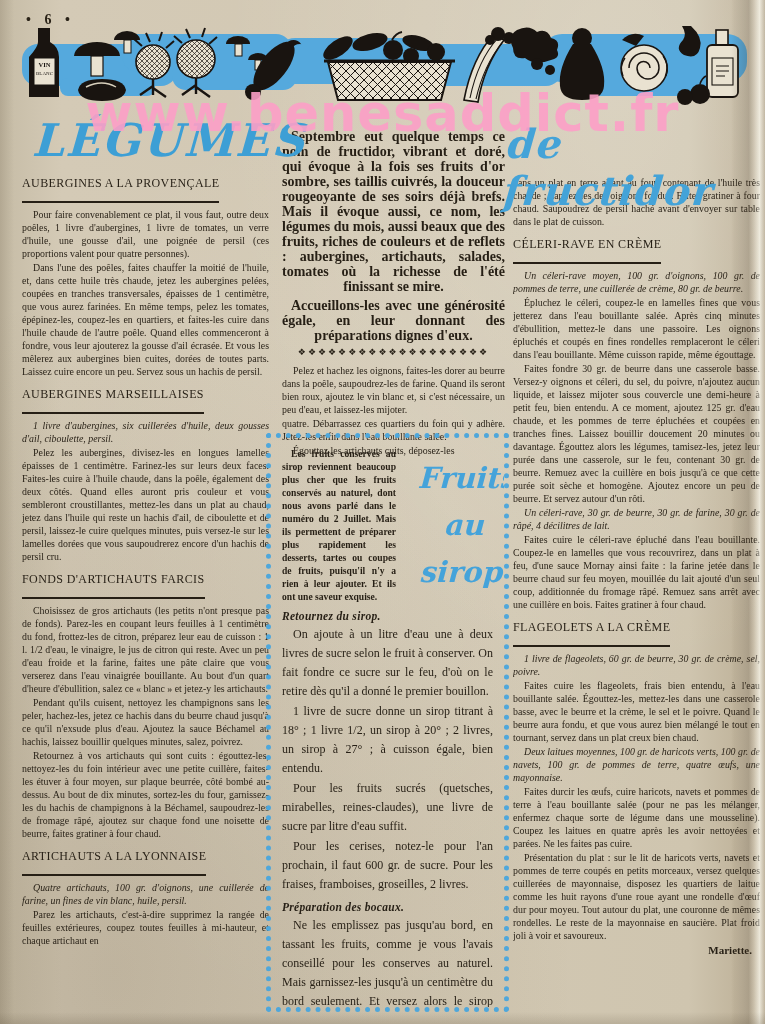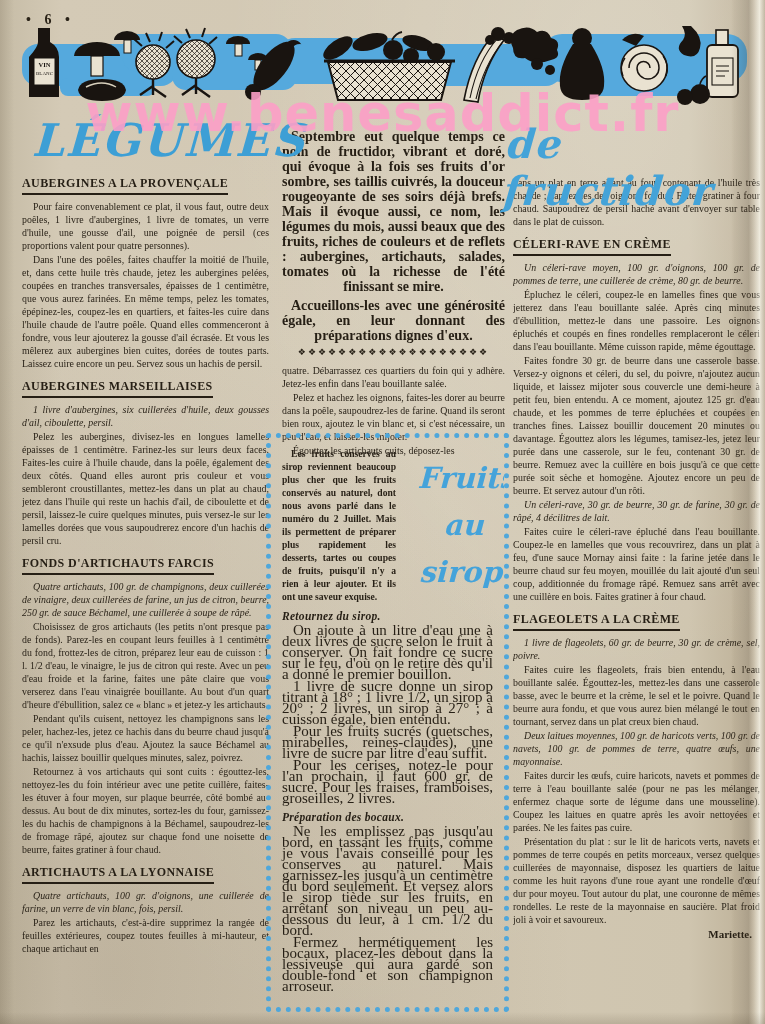--- a/index.html
+++ b/index.html
@@ -28,43 +28,43 @@
   .title-right{
     position:absolute;left:506px;top:120px;z-index:5;
     font-family:"DejaVu Serif",serif;font-style:italic;font-weight:700;
     font-size:40px;color:#44a3d8;letter-spacing:1px;transform:skewX(-5deg);
   }
   .col{position:absolute;z-index:2;}
   .col-left{left:22px;top:176px;width:247px;height:846px;overflow:hidden;}
   .col-mid{left:282px;top:129px;width:223px;height:302px;}
   .col-right{left:513px;top:176px;width:247px;height:846px;overflow:hidden;}
   .rh{
-    font-size:12px;font-weight:700;letter-spacing:.4px;margin:9px 0 5px;
-    padding-bottom:2px;border-bottom:2.5px solid #261f15;display:table;white-space:nowrap;
+    font-size:12px;font-weight:400;letter-spacing:.4px;margin:9px 0 5px;
+    padding-bottom:10px;border-bottom:2.5px solid #261f15;display:table;white-space:nowrap;
   }
   .rh:first-child{margin-top:0;}
   .para{font-size:9.9px;line-height:13px;text-align:justify;text-indent:11px;margin:0 0 1px;}
   .nofirst{text-indent:0;}
   .ing{font-style:italic;}
   .intro{font-weight:700;font-size:14px;line-height:15px;text-align:justify;text-align-last:center;text-indent:9px;margin:0 0 4px;}
   .divider{text-align:center;font-family:"DejaVu Sans",sans-serif;font-size:9px;letter-spacing:2px;margin:2px 0 7px;color:#261f15;}
   .fruit-box{
     position:absolute;left:266px;top:433px;width:243px;height:579px;z-index:2;
     box-sizing:border-box;border:5px dotted #4fa7db;border-radius:3px;
     padding:9px 11px;overflow:hidden;
   }
   .box-head{display:flex;gap:21px;margin-bottom:2px;}
   .box-intro{font-weight:700;font-size:9.6px;line-height:13px;width:114px;flex:0 0 auto;text-align:justify;margin:0;text-indent:9px;}
   .box-title{
     flex:1;display:flex;flex-direction:column;justify-content:space-around;align-items:center;
     font-family:"DejaVu Serif",serif;font-style:italic;font-weight:700;
     font-size:29px;color:#45a3da;transform:skewX(-4deg);padding:8px 0;
   }
   .box-sub{font-size:11.5px;font-weight:700;font-style:italic;letter-spacing:.3px;margin:7px 0 3px;}
-  .bp{font-size:15px;line-height:11px;}
+  .bp{font-size:12px;line-height:19px;}
   .signature{text-align:right;font-weight:700;font-size:11px;padding-right:8px;margin-top:2px;}
   .edge-right{
     position:absolute;right:0;top:0;width:34px;height:100%;z-index:10;pointer-events:none;
     background:linear-gradient(to right, rgba(0,0,0,0) 0%, rgba(70,54,32,.26) 52%, rgba(70,54,32,.06) 68%, rgba(255,255,246,.5) 84%, rgba(110,92,62,.28) 100%);
   }
   .edge-bottom{position:absolute;bottom:0;left:0;width:100%;height:12px;z-index:10;pointer-events:none;
     background:linear-gradient(to bottom, rgba(0,0,0,0), rgba(55,42,22,.15));}
   .edge-left{position:absolute;left:0;top:0;width:14px;height:100%;z-index:10;pointer-events:none;
     background:linear-gradient(to right, rgba(60,46,26,.14), rgba(0,0,0,0));}
 </style>
@@ -196,36 +196,35 @@
 <div class="col col-left">
   <h3 class="rh">AUBERGINES A LA PROVENÇALE</h3>
   <p class="para">Pour faire convenablement ce plat, il vous faut, outre deux poêles, 1 livre d'aubergines, 1 livre de tomates, un verre d'huile, une gousse d'ail, une poignée de persil (ces proportions valent pour quatre personnes).</p>
   <p class="para">Dans l'une des poêles, faites chauffer la moitié de l'huile, et, dans cette huile très chaude, jetez les aubergines pelées, coupées en tranches transversales, épaisses de 1 centimètre, que vous aurez farinées. En même temps, pelez les tomates, épépinez-les, coupez-les en quartiers, et faites-les cuire dans l'huile chaude de l'autre poêle. Quand elles commenceront à fondre, vous leur ajouterez la gousse d'ail écrasée. Et vous les mêlerez aux aubergines bien cuites, dorées de toutes parts. Laissez cuire encore un peu. Servez sous un hachis de persil.</p>
 
   <h3 class="rh">AUBERGINES MARSEILLAISES</h3>
   <p class="para ing">1 livre d'aubergines, six cuillerées d'huile, deux gousses d'ail, ciboulette, persil.</p>
   <p class="para">Pelez les aubergines, divisez-les en longues lamelles épaisses de 1 centimètre. Farinez-les sur leurs deux faces. Faites-les cuire à l'huile chaude, dans la poêle, également des deux côtés. Quand elles auront pris couleur et vous sembleront croustillantes, mettez-les dans un plat au chaud, jetez dans l'huile qui reste un hachis d'ail, de ciboulette et de persil, laissez-le cuire quelques minutes, puis versez-le sur les lamelles dorées que vous saupoudrerez encore d'un hachis de persil cru.</p>
 
   <h3 class="rh">FONDS D'ARTICHAUTS FARCIS</h3>
-  <p class="para ing">Quatre artichauts, 100 gr. de champignons, deux cuillerées de vinaigre, deux cuillerées de farine, un jus de citron, beurre, 250 gr. de sauce Béchamel, une cuillerée à soupe de râpé.</p>
   <p class="para">Choisissez de gros artichauts (les petits n'ont presque pas de fonds). Parez-les en coupant leurs feuilles à 1 centimètre du fond, frottez-les de citron, préparez leur eau de cuisson : 1 l. 1/2 d'eau, le vinaigre, le jus de citron qui reste. Avec un peu d'eau froide et la farine, faites une pâte claire que vous verserez dans l'eau vinaigrée bouillante. Au bout d'un quart d'heure d'ébullition, salez ce « blanc » et jetez-y les artichauts.</p>
   <p class="para">Pendant qu'ils cuisent, nettoyez les champignons sans les peler, hachez-les, jetez ce hachis dans du beurre chaud jusqu'à ce qu'il n'exsude plus d'eau. Ajoutez la sauce Béchamel au hachis, laissez bouillir quelques minutes, salez, poivrez.</p>
   <p class="para">Retournez à vos artichauts qui sont cuits : égouttez-les, nettoyez-les du foin intérieur avec une petite cuillère, faites-les étuver à four moyen, sur plaque beurrée, côté bombé au-dessus. Au bout de dix minutes, sortez-les du four, garnissez-les du hachis de champignons à la Béchamel, saupoudrez-les de fromage râpé, ajoutez sur chaque fond une noisette de beurre, faites gratiner à four chaud.</p>
 
   <h3 class="rh">ARTICHAUTS A LA LYONNAISE</h3>
-  <p class="para ing">Quatre artichauts, 100 gr. d'oignons, une cuillerée de farine, un verre de vin blanc, fois, persil.</p>
+  <p class="para ing">Quatre artichauts, 100 gr. d'oignons, une cuillerée de farine, un fines de vin blanc, huile, persil.</p>
   <p class="para">Parez les artichauts, c'est-à-dire supprimez la rangée de feuilles extérieures, coupez toutes feuilles à mi-hauteur, et chaque artichaut en</p>
 </div>
 
 <div class="col col-mid">
   <p class="intro">Septembre eut quelque temps ce nom de fructidor, vibrant et doré, qui évoque à la fois ses fruits d'or sombre, ses taillis cuivrés, la douceur rougeoyante de ses soirs déjà brefs. Mais il évoque aussi, ce nom, les légumes du mois, aussi beaux que des fruits, riches de couleurs et de reflets : aubergines, artichauts, salades, tomates où la richesse de l'été finissant se mire.</p>
   <p class="intro">Accueillons-les avec une générosité égale, en leur donnant des préparations dignes d'eux.</p>
   <div class="divider">❖❖❖❖❖❖❖❖❖❖❖❖❖❖❖❖❖❖❖</div>
+  <p class="para">Pelez et hachez les oignons, faites-les dorer au beurre dans la poêle, saupoudrez-les de farine. Quand ils seront bien roux, ajoutez le vin blanc et, si c'est nécessaire, un peu d'eau, et laissez-les mijoter.</p>
   <p class="para nofirst">quatre. Débarrassez ces quartiers du foin qui y adhère. Jetez-les enfin dans l'eau bouillante salée.</p>
-  <p class="para">Pelez et hachez les oignons, faites-les dorer au beurre dans la poêle, saupoudrez-les de farine. Quand ils seront bien roux, ajoutez le vin blanc et, si c'est nécessaire, un peu d'eau, et laissez-les mijoter.</p>
   <p class="para">Égouttez les artichauts cuits, déposez-les</p>
 </div>
 
 <div class="fruit-box">
   <div class="box-head">
     <p class="box-intro">Les fruits conservés au sirop reviennent beaucoup plus cher que les fruits conservés au naturel, dont nous avons parlé dans le numéro du 2 Juillet. Mais ils permettent de préparer plus rapidement les desserts, tartes ou coupes de fruits, puisqu'il n'y a rien à leur ajouter. Et ils ont une saveur exquise.</p>
     <div class="box-title">
       <span>Fruits</span>
       <span>au</span>
       <span>sirop</span>

